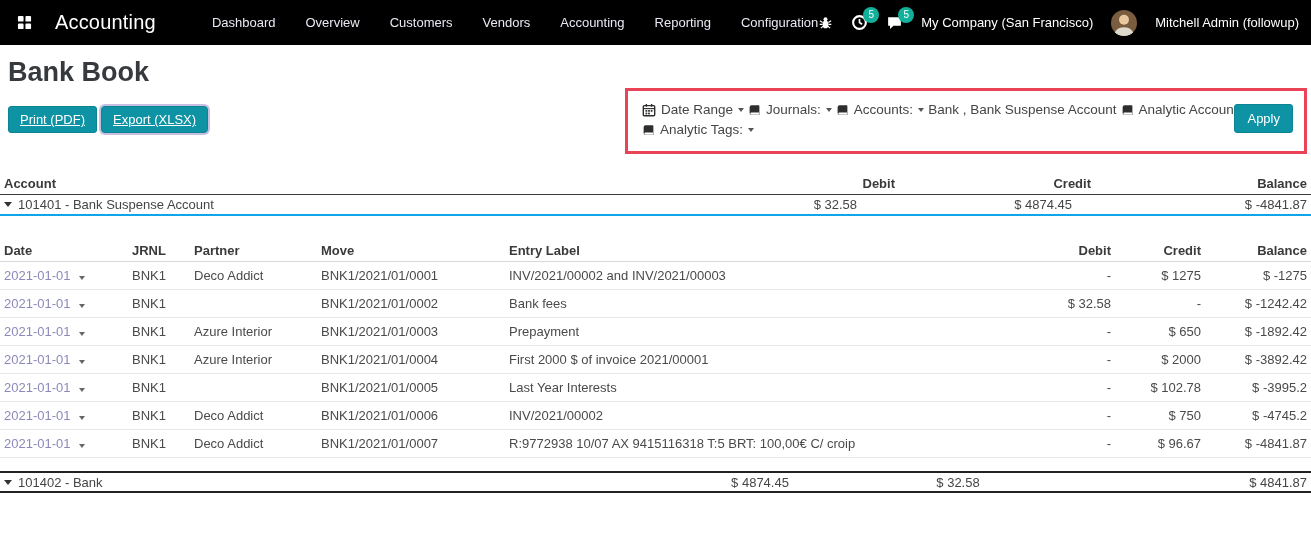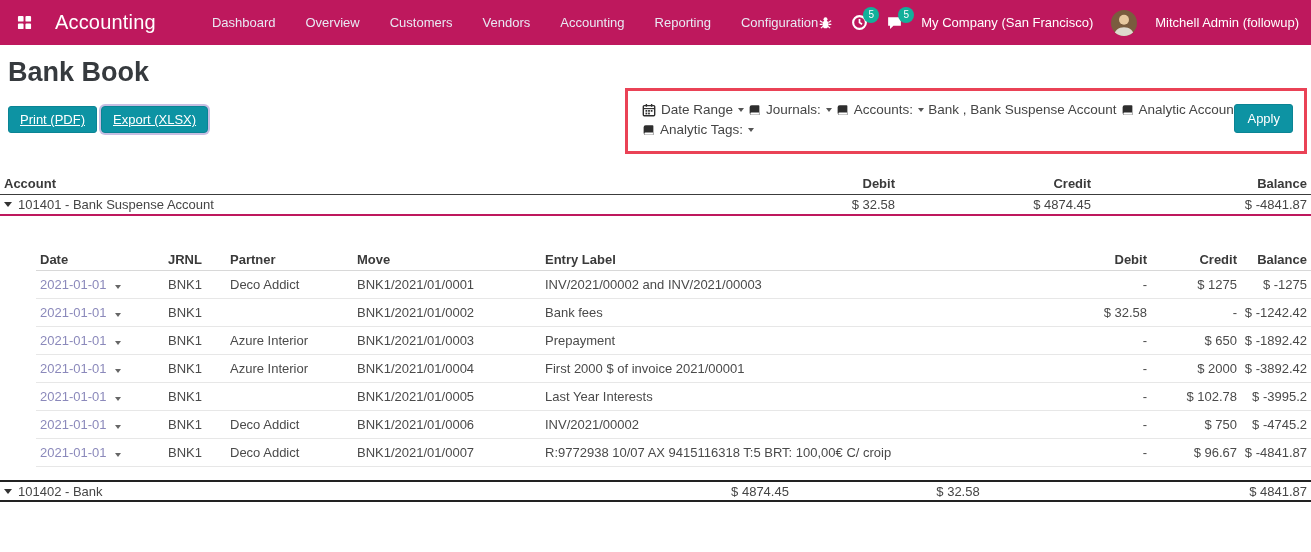--- a/index.html
+++ b/index.html
@@ -1,20 +1,20 @@
 <!DOCTYPE html>
 <html><head>
 <meta charset="utf-8">
 <style>
   * { margin:0; padding:0; box-sizing:border-box; }
   body { font-family:"Liberation Sans", sans-serif; background:#fff; }
   .app { position:relative; width:1311px; height:552px; background:#fff; overflow:hidden; }
 
   
-  .navbar { display:flex; align-items:center; height:45px; background:#be185d; color:#fff; padding:0 12px; }
+  .navbar { display:flex; align-items:center; height:45px; background:#000000; color:#fff; padding:0 12px; }
   .apps-btn { display:flex; align-items:center; justify-content:center; width:28px; height:28px; color:#fff; cursor:pointer; }
   .brand { font-size:20px; font-weight:500; color:#fff; margin-left:18px; letter-spacing:.2px; }
   .nav-items { display:flex; align-items:center; margin-left:56px; gap:30px; }
   .nav-item { font-size:13px; color:#e9e9f4; cursor:pointer; white-space:nowrap; }
   .nav-right { display:flex; align-items:center; margin-left:auto; gap:18px; }
   .icon-btn { position:relative; color:#fff; display:flex; align-items:center; cursor:pointer; }
   .badge { position:absolute; top:-7px; right:-11px; min-width:16px; height:16px; border-radius:8px;
            background:#12b09a; color:#fff; font-size:10px; line-height:16px; text-align:center; padding:0 4px; }
   .company-name, .user-name { font-size:13px; color:#fff; white-space:nowrap; }
   .avatar { width:26px; height:26px; border-radius:50%; overflow:hidden; flex:0 0 auto; }
@@ -39,29 +39,29 @@
   .apply-btn { position:absolute; right:11px; top:13px; background:#0d93a3; color:#fff; border:1px solid #0b8494;
                font-size:13px; padding:6px 12px; border-radius:3px; cursor:pointer; font-family:inherit; }
 
   
   .report { margin-top:39px; }
   .sum-grid { display:grid; grid-template-columns:1fr 200px 196px 216px; padding:0 4px; align-items:center; }
   .sum-grid > .num { text-align:right; }
   .sum-grid > .num.mid { text-align:center; padding-right:70px; }
   .sum-header { height:23px; border-bottom:1px solid #3c3c3c; font-weight:bold; font-size:13px; color:#3a3a3a; }
   .sum-header .num { text-align:right; }
-  .sum-row { height:21px; border-bottom:2px solid #be185d; font-size:13px; color:#454545; }
+  .sum-row { height:21px; border-bottom:2px solid #0ea5e9; font-size:13px; color:#454545;gap:19px; }
   .sum-row2 { height:22px; border-top:2px solid #222; border-bottom:2px solid #222;
               font-size:13px; color:#454545; margin-top:13px; }
   .acct-cell { display:flex; align-items:center; gap:6px; }
   .acct-caret { display:inline-block; width:0; height:0; border-left:4px solid transparent;
                 border-right:4px solid transparent; border-top:5px solid #333; }
 
   
-  .lines { margin-top:33px;padding-left:36px; }
+  .lines { margin-top:24px; }
   .line-grid { display:grid; padding:0 4px;
                grid-template-columns:128px 62px 127px 188px 481px 121px 90px 1fr;
                align-items:center; font-size:13px; }
   .line-header { height:22px; border-bottom:1px solid #d8d8d8; font-weight:bold; color:#3a3a3a; }
   .line-row { height:28px; border-bottom:1px solid #e7e7e7; color:#4a4a4a; }
   .line-grid .num { text-align:right; }
   .date-link { color:#8b89bb; text-decoration:none; cursor:pointer; }
   .date-caret { display:inline-block; width:0; height:0; border-left:3.5px solid transparent;
                 border-right:3.5px solid transparent; border-top:4px solid #666; margin-left:8px; cursor:pointer; }
 </style>

